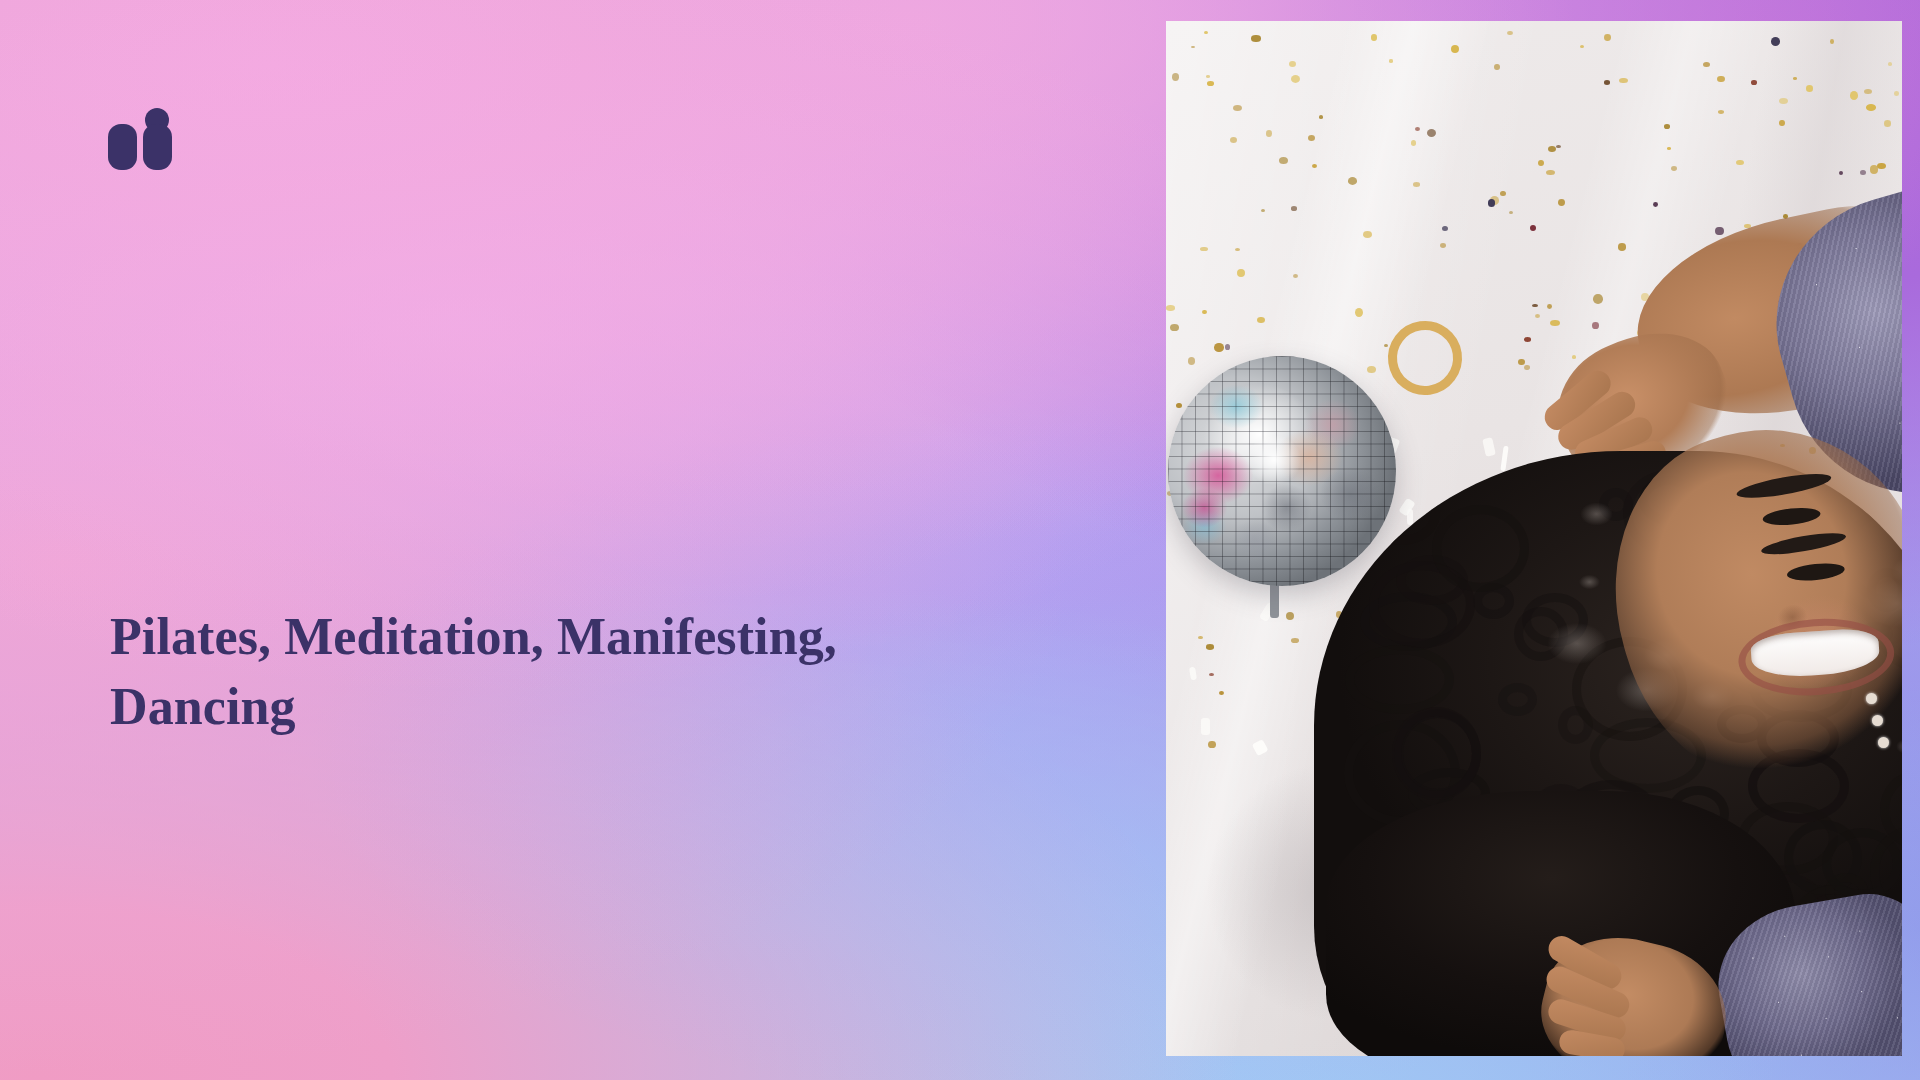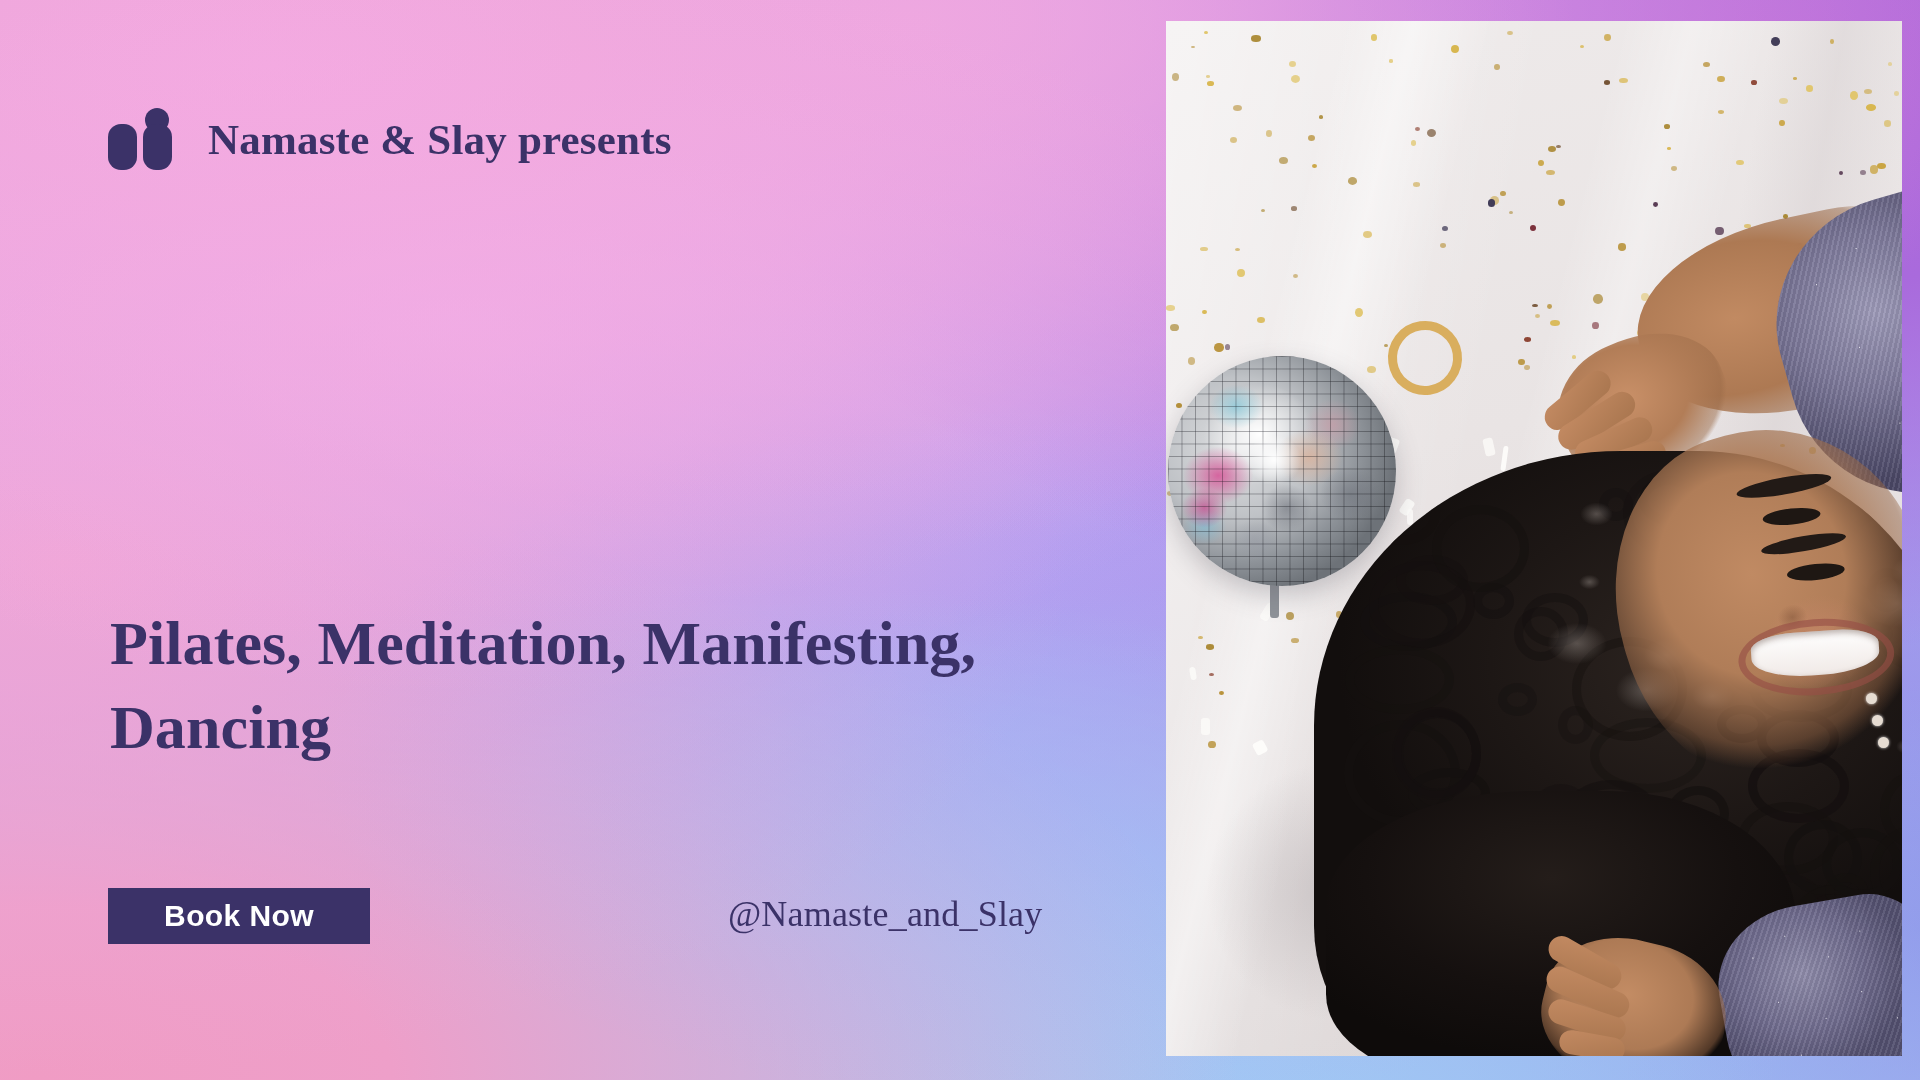--- a/index.html
+++ b/index.html
@@ -94,21 +94,21 @@
     font-size:47px;
     font-weight:400;
     color:#3b3268;
     letter-spacing:.2px;
     white-space:nowrap;
   }
 
   .activities {
     position:absolute; left:2px; top:602px;
     width:910px;
-    font-size:62px;
+    font-size:52px;
     line-height:1.35;
     font-weight:700;
     color:#3b3268;
     letter-spacing:.1px;
   }
 
   .cta {
     position:absolute; left:0; top:888px;
     width:262px; height:56px;
     background:#3b3268;
@@ -391,32 +391,27 @@
   <div class="bg-layer bg-soft"></div>
 
   <div class="content">
 
     <div class="brand-row">
       <div class="logo-mark">
         <div class="logo-left"></div>
         <div class="logo-head"></div>
         <div class="logo-right"></div>
       </div>
-      <div class="brand-text">Namaste &amp; Slay presents</div>
     </div>
 
 
 
     <div class="activities">Pilates, Meditation, Manifesting, Dancing</div>
 
-    <div class="cta">
-      <span class="cta-label">Book Now</span>
-    </div>
-
-    <div class="handle">@Namaste_and_Slay</div>
+
   </div>
 
   <div class="photo">
     <div class="photo-inner">
 
       <div class="backdrop"></div>
       <div class="backdrop-streak"></div>
       <div class="floor-shadow"></div>
 
       <div class="confetti" id="confetti-layer">

